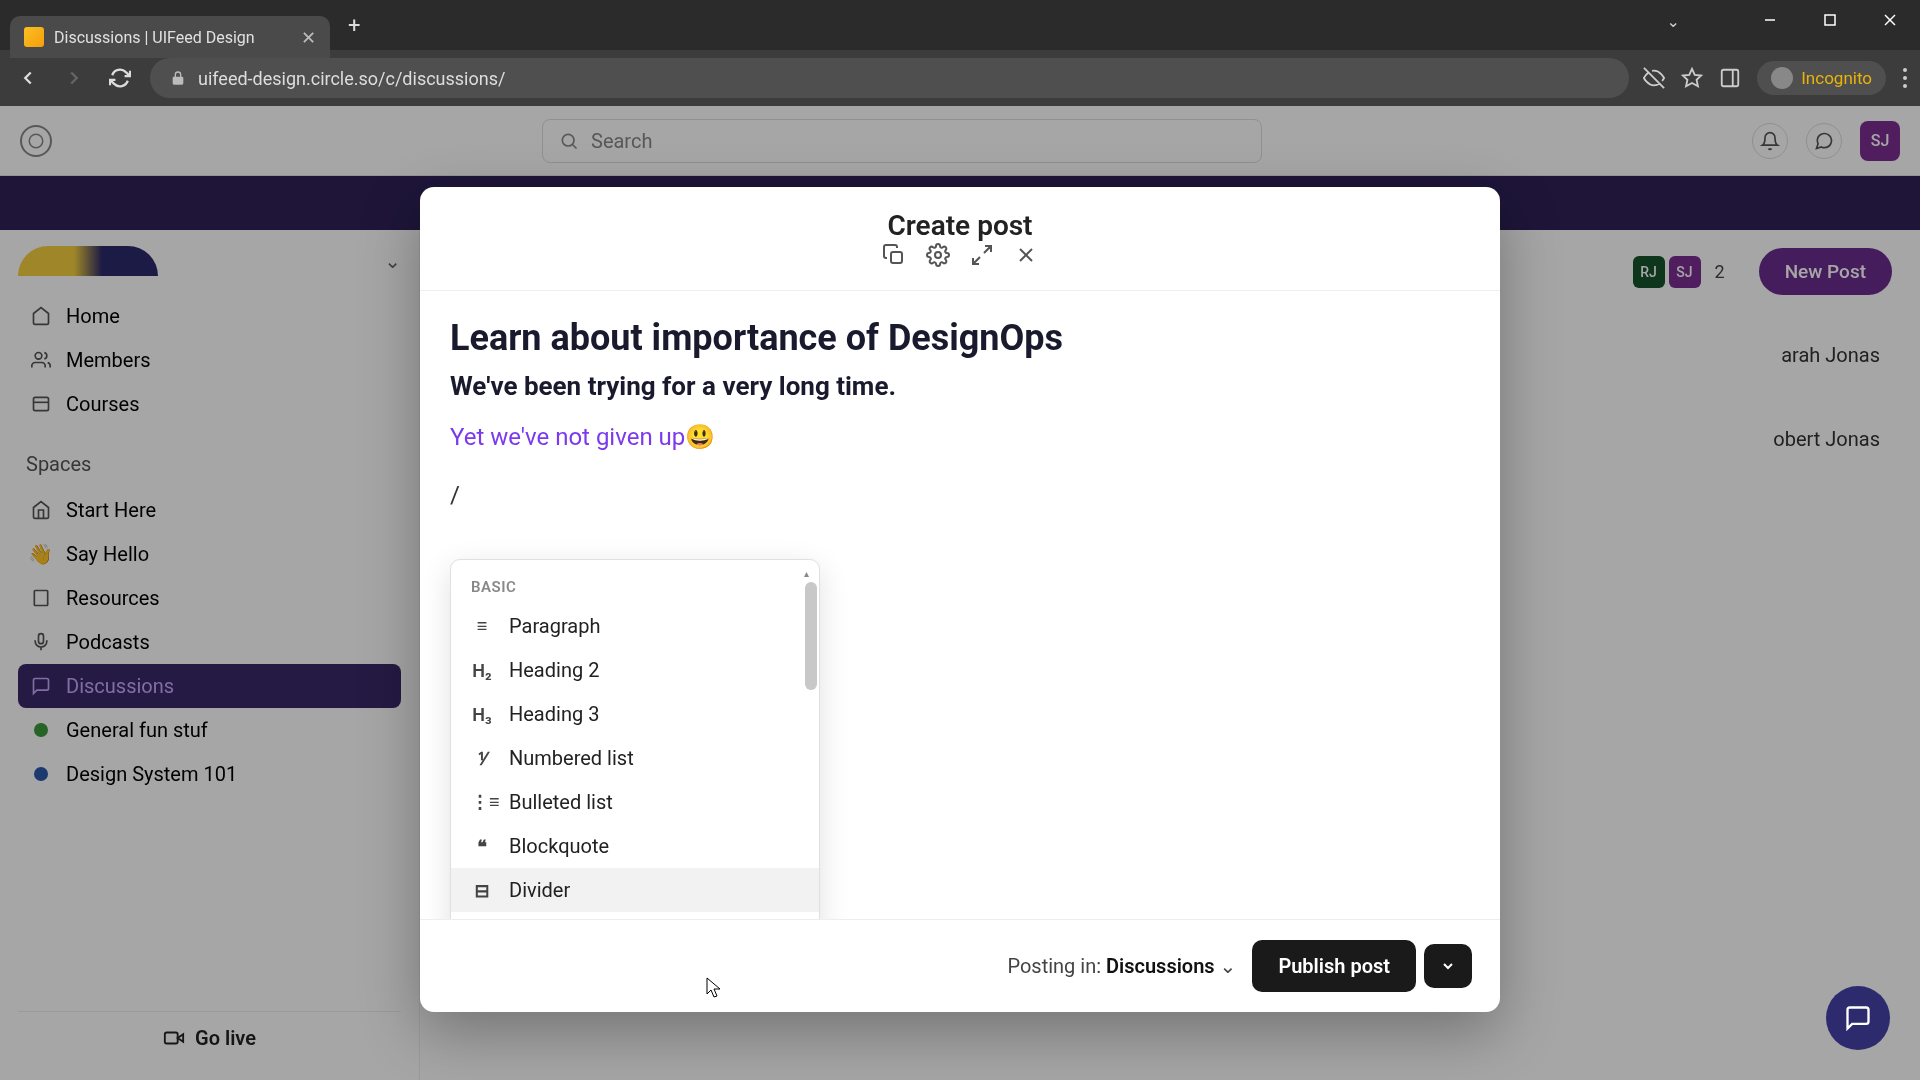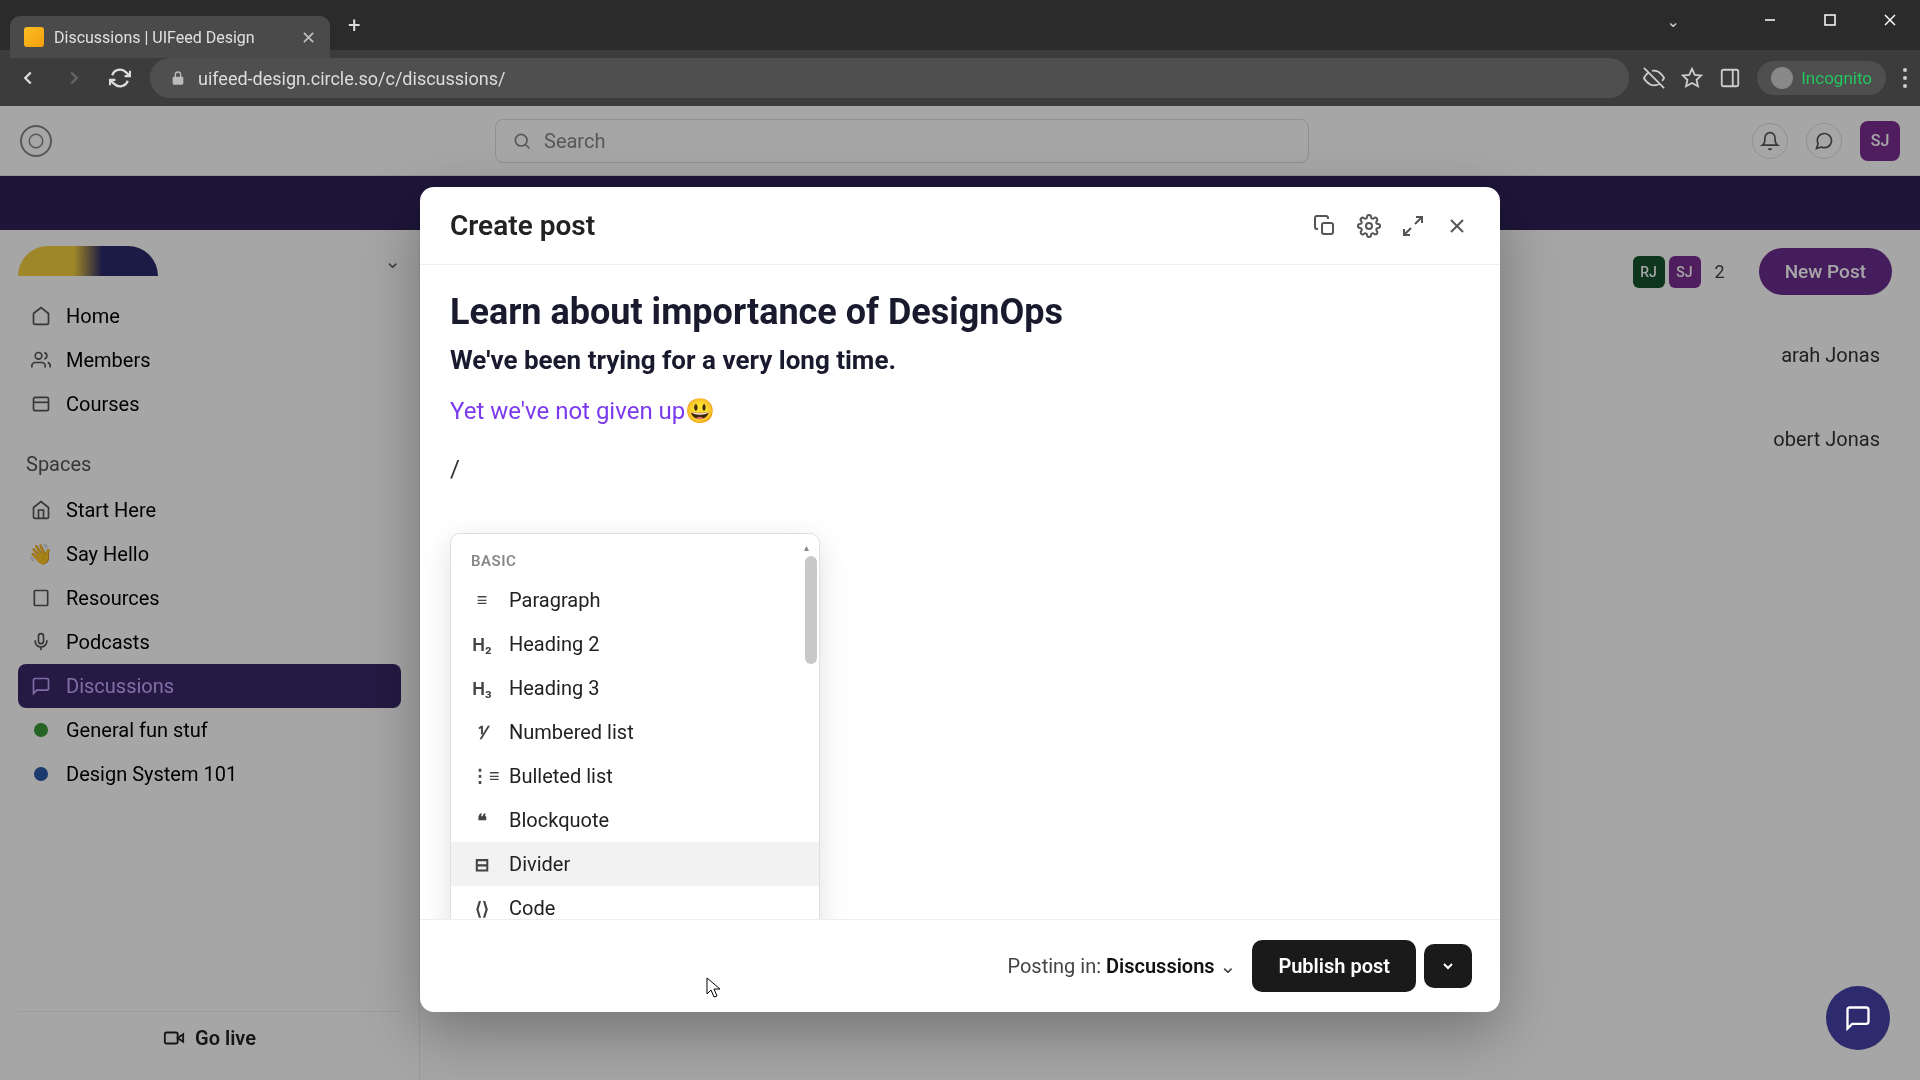--- a/index.html
+++ b/index.html
@@ -14,29 +14,29 @@
 .new-tab { color: #ddd; font-size: 22px; margin-left: 18px; cursor: pointer; }
 .window-controls { position: absolute; right: 0; top: 0; display: flex; }
 .win-btn { width: 60px; height: 40px; display: flex; align-items: center; justify-content: center; color: #fff; font-size: 14px; }
 .chevron-chrome { position: absolute; right: 240px; top: 12px; color: #ccc; }
 
 .toolbar { background: #3c3c3c; height: 56px; display: flex; align-items: center; padding: 0 12px; gap: 14px; }
 .nav-btn { width: 32px; height: 32px; display: flex; align-items: center; justify-content: center; color: #ddd; }
 .nav-btn.disabled { color: #666; }
 .url-bar { flex: 1; background: #4f4f4f; border-radius: 22px; height: 40px; display: flex; align-items: center; padding: 0 20px; gap: 12px; color: #ddd; font-size: 18px; }
 .url-bar .lock { color: #bbb; }
-.toolbar-right { display: flex; align-items: center; gap: 16px; color: #22c55e; }
+.toolbar-right { display: flex; align-items: center; gap: 16px; color: #eab308; }
 .incognito-badge { display: flex; align-items: center; gap: 8px; background: #4f4f4f; border-radius: 20px; padding: 6px 14px; font-size: 17px; }
 .incognito-icon { width: 22px; height: 22px; background: #888; border-radius: 50%; }
 
 
 .app { position: absolute; top: 106px; left: 0; right: 0; bottom: 0; background: #fff; }
 .app-header { height: 70px; border-bottom: 1px solid #e5e5e5; display: flex; align-items: center; padding: 0 20px; }
 .app-logo { width: 32px; height: 32px; border: 2px solid #888; border-radius: 50%; display: flex; align-items: center; justify-content: center; }
-.search-box { margin: 0 auto; width: 814px; height: 44px; border: 1px solid #ddd; border-radius: 8px; display: flex; align-items: center; padding: 0 16px; gap: 12px; color: #888; font-size: 20px; }
+.search-box { margin: 0 auto; width: 720px; height: 44px; border: 1px solid #ddd; border-radius: 8px; display: flex; align-items: center; padding: 0 16px; gap: 12px; color: #888; font-size: 20px; }
 .header-icons { display: flex; align-items: center; gap: 18px; }
 .icon-btn-hdr { width: 36px; height: 36px; display: flex; align-items: center; justify-content: center; color: #555; border: 1px solid #ddd; border-radius: 50%; }
 .avatar-sj { width: 40px; height: 40px; background: #7c2d92; color: #fff; border-radius: 8px; display: flex; align-items: center; justify-content: center; font-size: 16px; font-weight: 500; }
 
 .banner { background: #2e2158; height: 54px; }
 
 .main-area { display: flex; height: calc(100% - 124px); }
 .sidebar { width: 420px; padding: 16px 18px; border-right: 1px solid #eee; display: flex; flex-direction: column; }
 .brand-img { height: 30px; width: 140px; background: linear-gradient(90deg, #f4d03f 40%, #2c2a6b 60%); border-radius: 50px 50px 0 0; margin-bottom: 18px; }
 .nav-item { display: flex; align-items: center; gap: 14px; padding: 10px 12px; border-radius: 8px; font-size: 20px; color: #000000; cursor: pointer; }
@@ -55,21 +55,21 @@
 .mini-avatar.sj { background: #7c2d92; }
 .count { font-size: 18px; color: #444; }
 .new-post-btn { background: #6b2d8f; color: #fff; padding: 12px 26px; border-radius: 30px; font-size: 19px; font-weight: 500; margin-left: 20px; }
 .right-names { padding: 30px 40px; font-size: 20px; color: #333; display: flex; flex-direction: column; gap: 60px; align-items: flex-end; }
 
 
 .overlay { position: absolute; top: 106px; left: 0; right: 0; bottom: 0; background: rgba(0,0,0,0.35); }
 
 
 .modal { position: absolute; top: 187px; left: 420px; width: 1080px; height: 825px; background: #fff; border-radius: 14px; box-shadow: 0 20px 60px rgba(0,0,0,0.3); display: flex; flex-direction: column; overflow: hidden; }
-.modal-header { display: flex; align-items: center; padding: 22px 30px; border-bottom: 1px solid #eee; }
+.modal-header { display: flex; align-items: center; padding: 22px 30px; border-bottom: 1px solid #eee; flex-direction: column; }
 .modal-title { font-size: 28px; font-weight: 600; color: #222; flex: 1; }
 .modal-actions { display: flex; gap: 18px; }
 .modal-icon-btn { width: 26px; height: 26px; display: flex; align-items: center; justify-content: center; color: #555; cursor: pointer; }
 .modal-body { flex: 1; padding: 26px 30px; position: relative; overflow: hidden; }
 .post-title { font-size: 36px; font-weight: 700; color: #1a1a2e; margin-bottom: 12px; }
 .post-sub { font-size: 26px; font-weight: 700; color: #1a1a2e; margin-bottom: 22px; }
 .post-link { font-size: 24px; color: #7c3aed; margin-bottom: 30px; }
 .post-slash { font-size: 24px; color: #333; }
 
 

